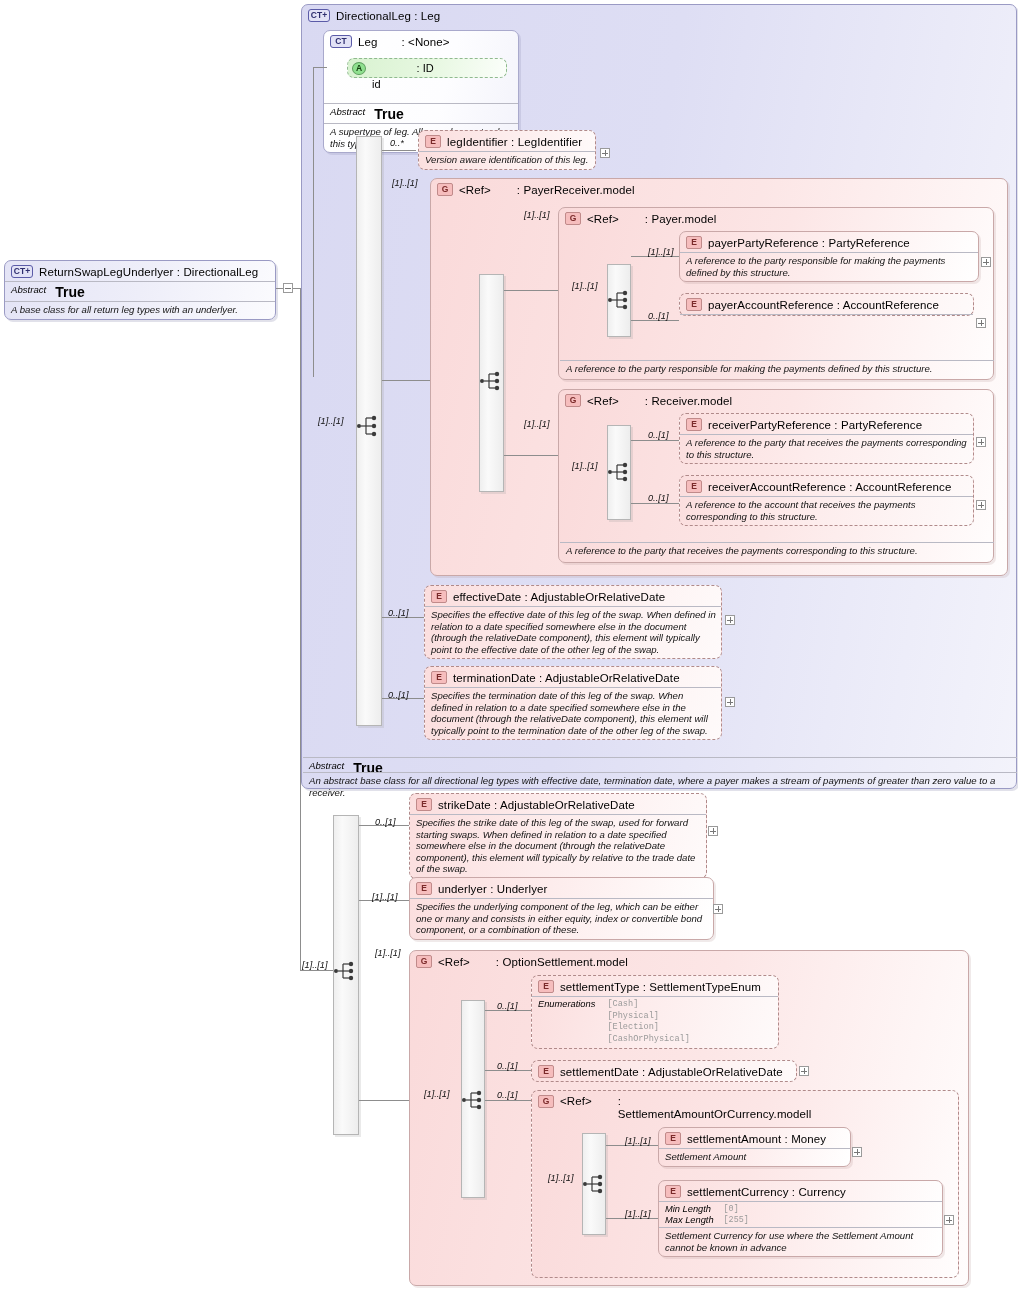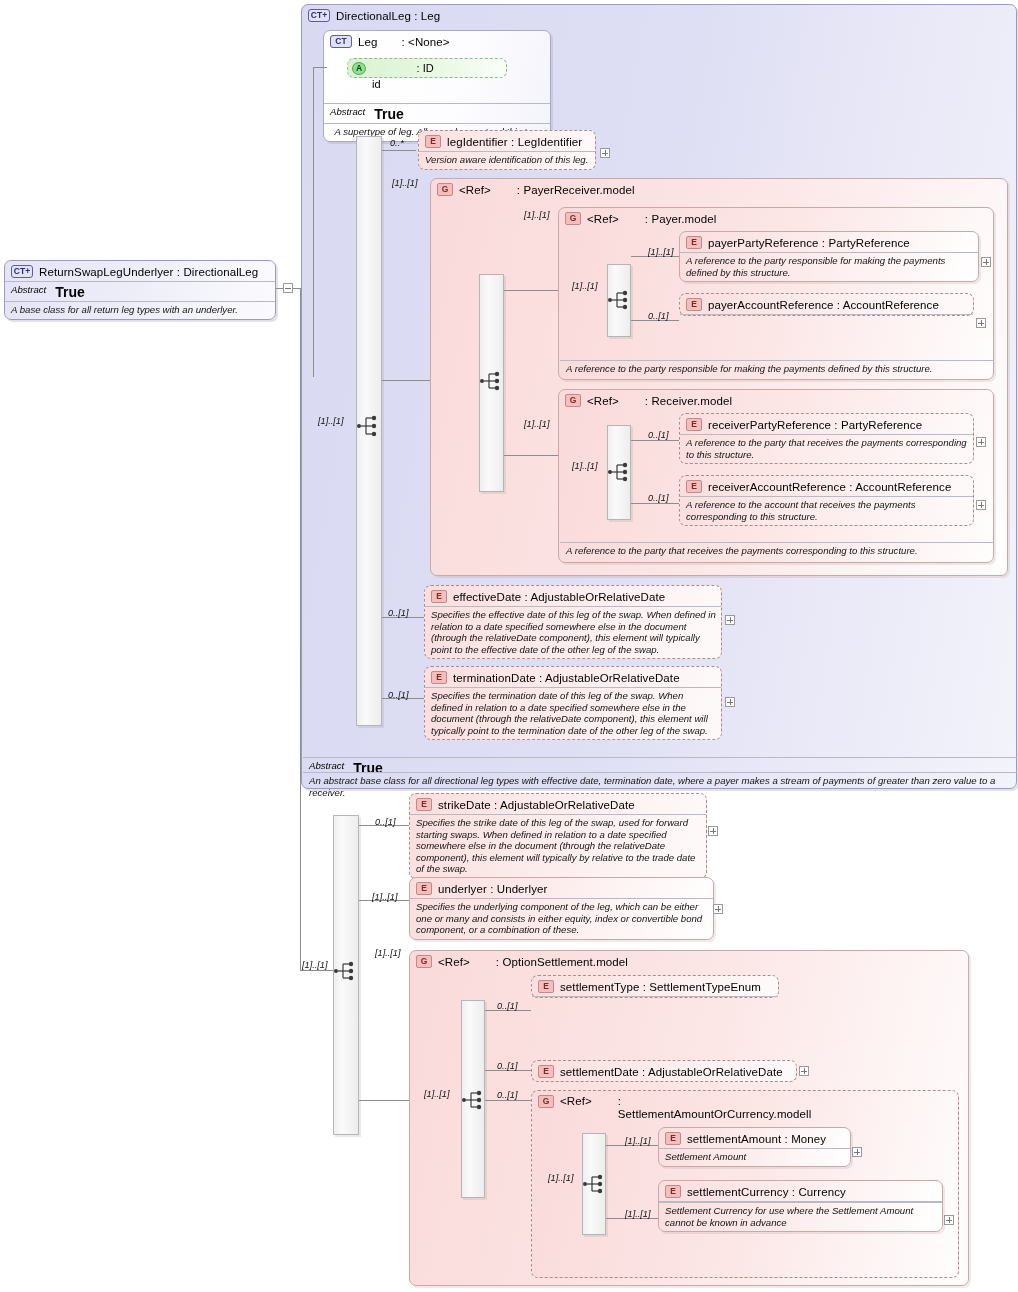--- a/index.html
+++ b/index.html
@@ -130,21 +130,21 @@
   <div class="ln lnh" style="left:293px; top:288px; width:8px;"></div>
   <div class="ln lnv" style="left:300px; top:288px; height:140px;"></div>
   <div class="ln lnh" style="left:300px; top:428px; width:56px;"></div>
 
   <div class="node ct-outer" style="left:301px; top:4px; width:716px; height:785px;">
     <div class="hdr">
       <span class="badge badge-ct">CT+</span>
       <span class="ttl">DirectionalLeg : Leg</span>
     </div>
 
-    <div class="node ct-inner" style="left:21px; top:25px; width:228px;text-align:right;">
+    <div class="node ct-inner" style="left:21px; top:25px; width:196px;">
       <div class="hdr">
         <span class="badge badge-ct">CT</span>
         <span class="ttl">Leg</span>
         <span class="ttl" style="margin-left:24px;">: &lt;None&gt;</span>
       </div>
 
       <div class="attr-dashed" style="position:absolute; left:23px; top:27px; width:160px; height:20px; display:flex; align-items:center; padding-left:4px;">
         <span class="badge badge-a">A</span>
         <span style="font-size:11px;margin-top:32px;">id</span>
         <span style="font-size:11px; margin-left:36px;">: ID</span>
@@ -420,20 +420,29 @@
   <div class="card" style="left:497px; top:1061px;">0..[1]</div>
   <div class="card" style="left:497px; top:1090px;">0..[1]</div>
   <div class="card" style="left:424px; top:1089px;">[1]..[1]</div>
 
   <div class="node el-dashed" style="left:531px; top:975px; width:248px;">
     <div class="hdr">
       <span class="badge badge-e">E</span>
       <span class="ttl">settlementType : SettlementTypeEnum</span>
     </div>
     <div class="rowline"></div>
+    <div class="enum">
+      <span class="ek">Enumerations</span>
+      <span class="evals">
+        <span>[Cash]</span><br>
+        <span>[Physical]</span><br>
+        <span>[Election]</span><br>
+        <span>[CashOrPhysical]</span>
+      </span>
+    </div>
   </div>
 
   <div class="node el-dashed" style="left:531px; top:1060px; width:266px; height:22px;">
     <div class="hdr">
       <span class="badge badge-e">E</span>
       <span class="ttl">settlementDate : AdjustableOrRelativeDate</span>
     </div>
   </div>
   <div class="expander plus" style="left:799px; top:1066px;"></div>
 
@@ -472,18 +481,28 @@
     <div class="desc">Settlement Amount</div>
   </div>
   <div class="expander plus" style="left:852px; top:1147px;"></div>
 
   <div class="node el-solid" style="left:658px; top:1180px; width:285px;">
     <div class="hdr">
       <span class="badge badge-e">E</span>
       <span class="ttl">settlementCurrency : Currency</span>
     </div>
     <div class="rowline"></div>
+    <div class="minmax">
+      <div>
+        <div class="mk">Min Length</div>
+        <div class="mk">Max Length</div>
+      </div>
+      <div>
+        <div class="mv">[0]</div>
+        <div class="mv">[255]</div>
+      </div>
+    </div>
     <div class="rowline"></div>
     <div class="desc">Settlement Currency for use where the Settlement Amount cannot be known in advance</div>
   </div>
   <div class="expander plus" style="left:944px; top:1215px;"></div>
 
 </div>
 
 </body></html>

